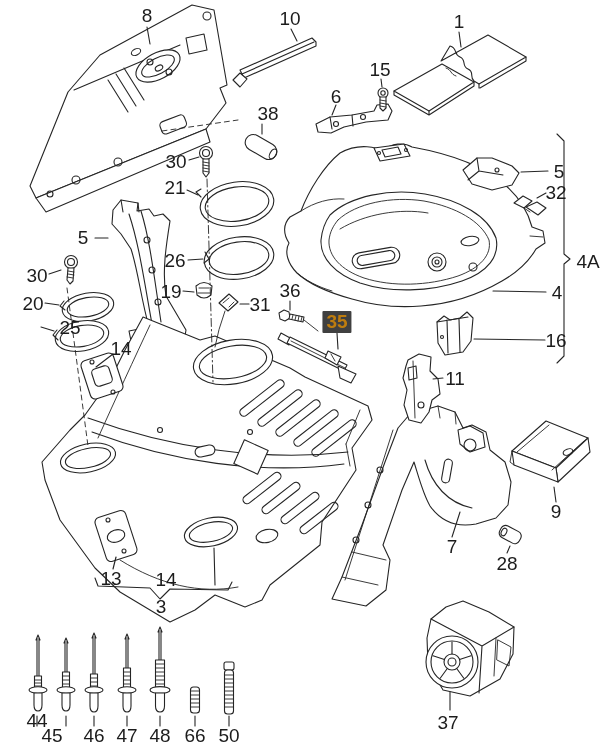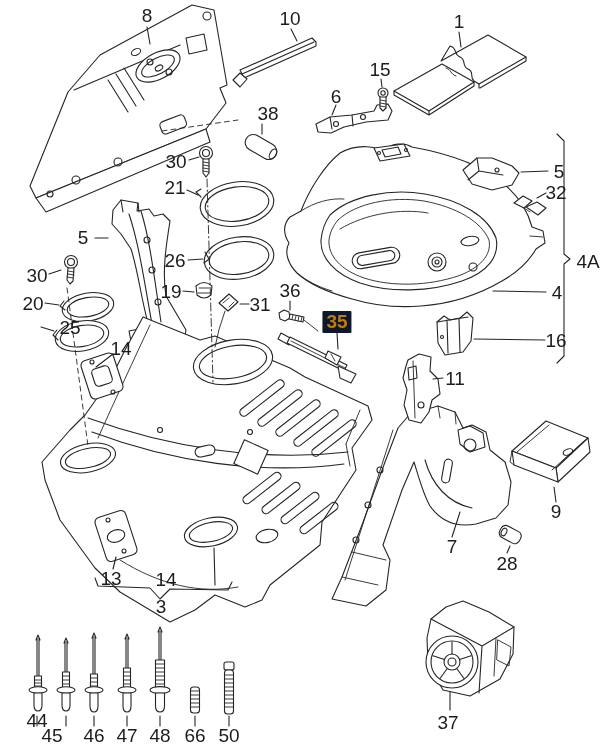--- a/index.html
+++ b/index.html
@@ -355,21 +355,21 @@
       <div class="callout" style="left: 83px; top: 237px;">5</div>
       <div class="callout" style="left: 175px; top: 260px;">26</div>
       <div class="callout" style="left: 588px; top: 261px;">4A</div>
       <div class="callout" style="left: 37px; top: 275px;">30</div>
       <div class="callout" style="left: 171px; top: 291px;">19</div>
       <div class="callout" style="left: 290px; top: 290px; text-align: center;">36</div>
       <div class="callout" style="left: 557px; top: 292px;">4</div>
       <div class="callout" style="left: 33px; top: 303px;">20</div>
       <div class="callout" style="left: 260px; top: 304px;">31</div>
       <div class="callout" style="left: 29px; top: 327px; margin-left: 41px;">25</div>
-      <div class="callout hl" style="left: 337px; top: 322px; background: #0f172a; color: rgb(191, 125, 14);">35</div>
+      <div class="callout hl" style="left: 337px; top: 322px; background: #404040; color: rgb(191, 125, 14);">35</div>
       <div class="callout" style="left: 556px; top: 340px;">16</div>
       <div class="callout" style="left: 121px; top: 348px;">14</div>
       <div class="callout" style="left: 455px; top: 378px;">11</div>
       <div class="callout" style="left: 556px; top: 511px;">9</div>
       <div class="callout" style="left: 452px; top: 546px;">7</div>
       <div class="callout" style="left: 507px; top: 563px;">28</div>
       <div class="callout" style="left: 111px; top: 578px;">13</div>
       <div class="callout" style="left: 166px; top: 579px;">14</div>
       <div class="callout" style="left: 161px; top: 606px;">3</div>
       <div class="callout" style="left: 37px; top: 720px; text-align: center;">44</div>

